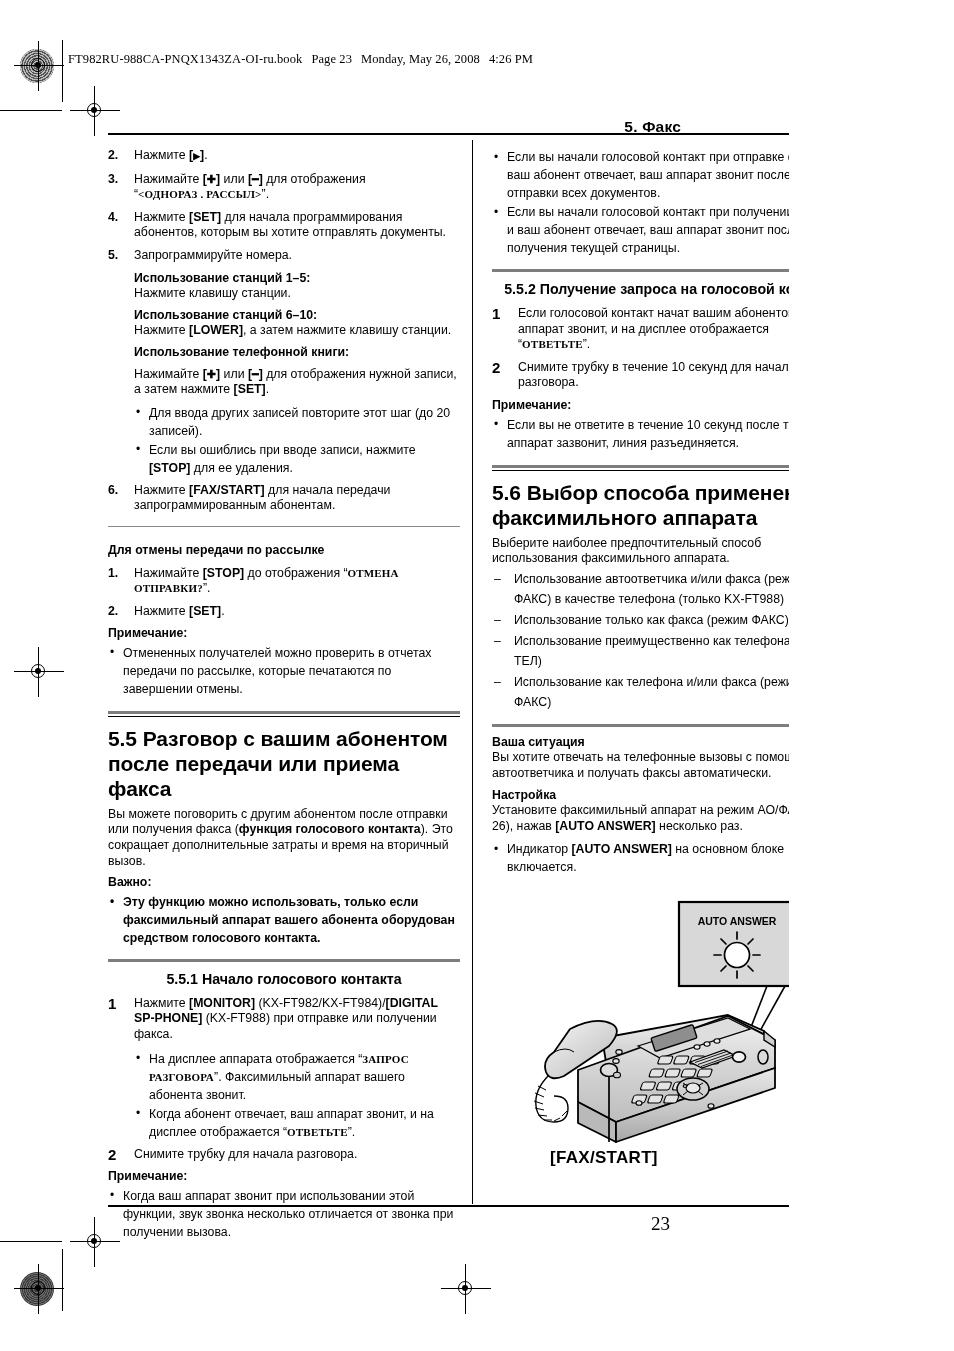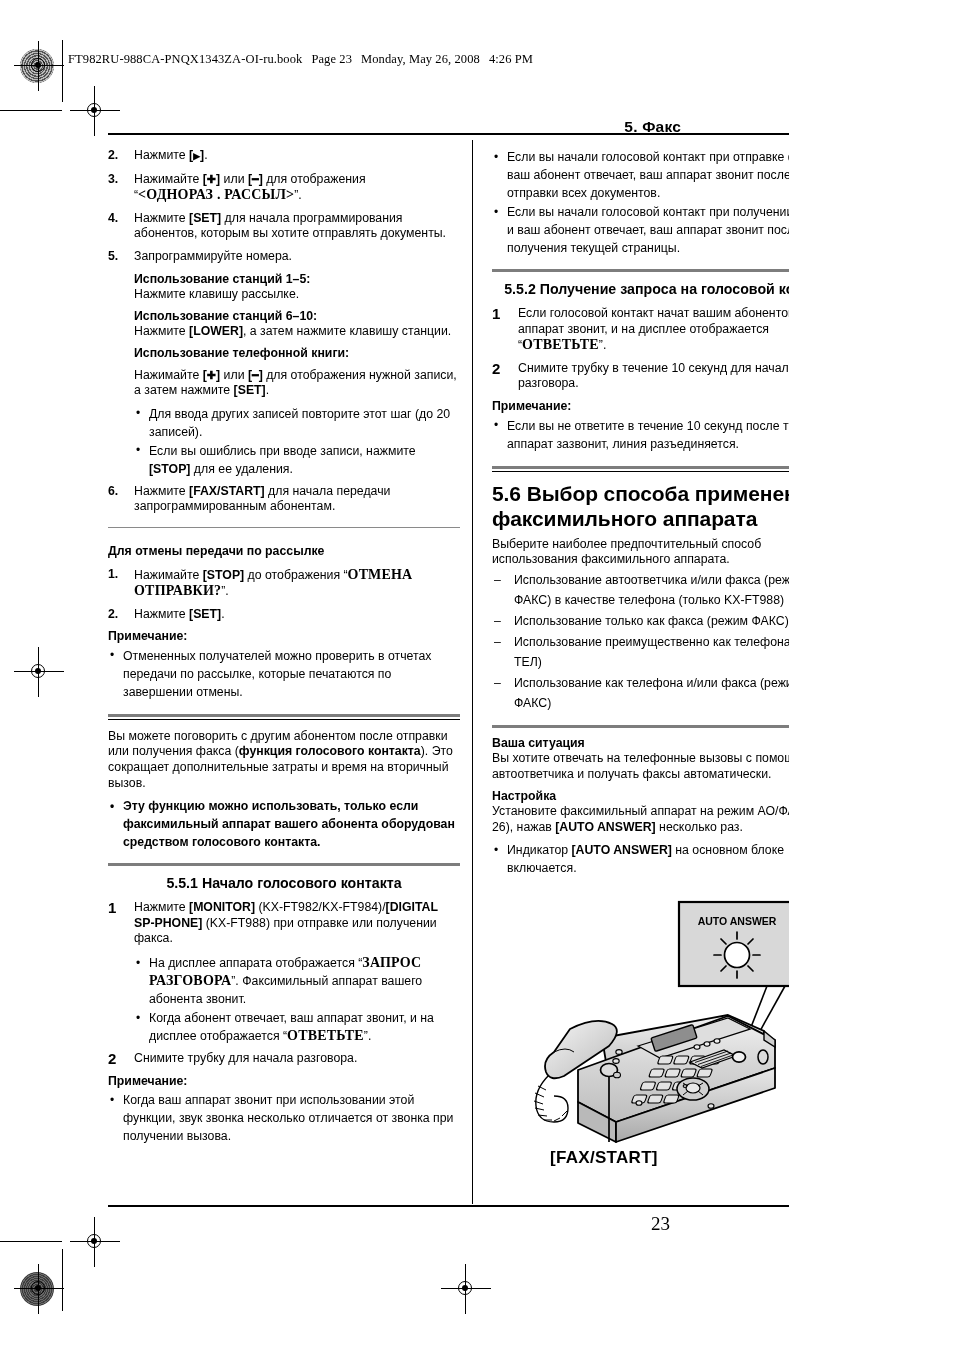--- a/index.html
+++ b/index.html
@@ -211,21 +211,21 @@
     font-weight: bold;
     font-size: 12.3px;
     line-height: 15.6px;
     margin-top: 6px;
   }
 
   b, .b { font-weight: bold; }
   .lcd {
     font-family: "Liberation Serif", serif;
     font-weight: bold;
-    font-size: 14px;
+    font-size: 11px;
     letter-spacing: 0.2px;
   }
   .key {
     font-weight: bold;
   }
 
   
   .sep-major {
     margin: 13px 0 9px 0;
     height: 6px;
@@ -390,21 +390,21 @@
       <div class="txt">Нажмите <span class="key">[SET]</span> для начала программирования абонентов, которым вы хотите отправлять документы.</div>
     </div>
 
     <div class="step">
       <div class="num">5.</div>
       <div class="txt">Запрограммируйте номера.</div>
     </div>
 
     <div class="indent-block">
       <div class="sub-head tight">Использование станций 1–5:</div>
-      <div class="plain-p">Нажмите клавишу рассылке.</div>
+      <div class="plain-p">Нажмите клавишу станции.</div>
 
       <div class="sub-head">Использование станций 6–10:</div>
       <div class="plain-p">Нажмите <span class="key">[LOWER]</span>, а затем нажмите клавишу станции.</div>
 
       <div class="sub-head">Использование телефонной книги:</div>
       <div class="plain-p" style="margin-top:6px;">Нажимайте <span class="key">[<span style="font-size:11px;">✚</span>]</span> или <span class="key">[<span style="font-size:11px;">━</span>]</span> для отображения нужной записи, а затем нажмите <span class="key">[SET]</span>.</div>
 
       <ul class="bullets">
         <li>Для ввода других записей повторите этот шаг (до 20 записей).</li>
         <li>Если вы ошиблись при вводе записи, нажмите <span class="key">[STOP]</span> для ее удаления.</li>
@@ -429,22 +429,24 @@
       <div class="txt">Нажмите <span class="key">[SET]</span>.</div>
     </div>
 
     <div class="note-label">Примечание:</div>
     <ul class="bullets">
       <li>Отмененных получателей можно проверить в отчетах передачи по рассылке, которые печатаются по завершении отмены.</li>
     </ul>
 
     <div class="sep-major"></div>
 
+    <h1 class="sec-title">5.5 Разговор с вашим абонентом после передачи или приема факса</h1>
     <div class="plain-p"><span>Вы можете поговорить с другим абонентом после отправки или получения факса (</span><b>функция голосового контакта</b><span>). Это сокращает дополнительные затраты и время на вторичный вызов.</span></div>
 
+    <div class="note-label">Важно:</div>
     <ul class="bullets bold">
       <li>Эту функцию можно использовать, только если факсимильный аппарат вашего абонента оборудован средством голосового контакта.</li>
     </ul>
 
     <div class="sep-minor"></div>
 
     <h2 class="subsec-title">5.5.1 Начало голосового контакта</h2>
 
     <div class="step">
       <div class="num big">1</div>

